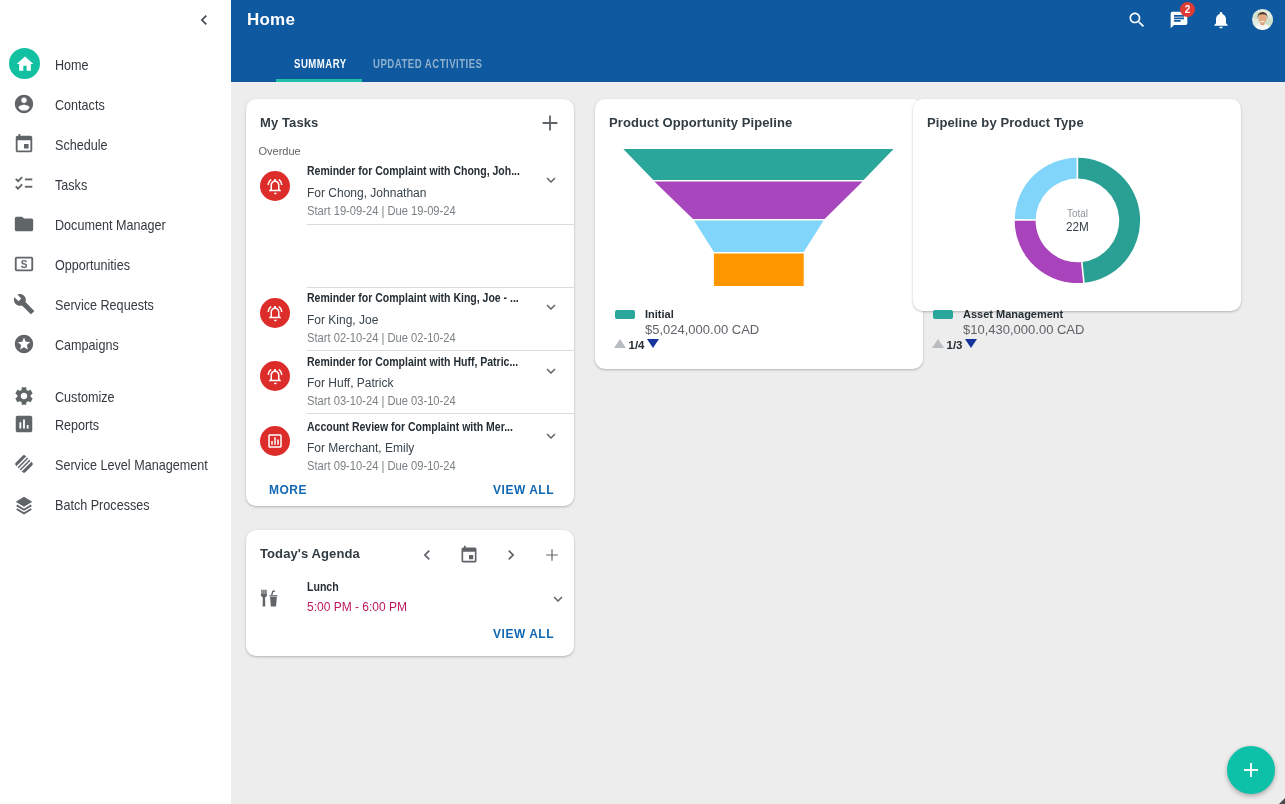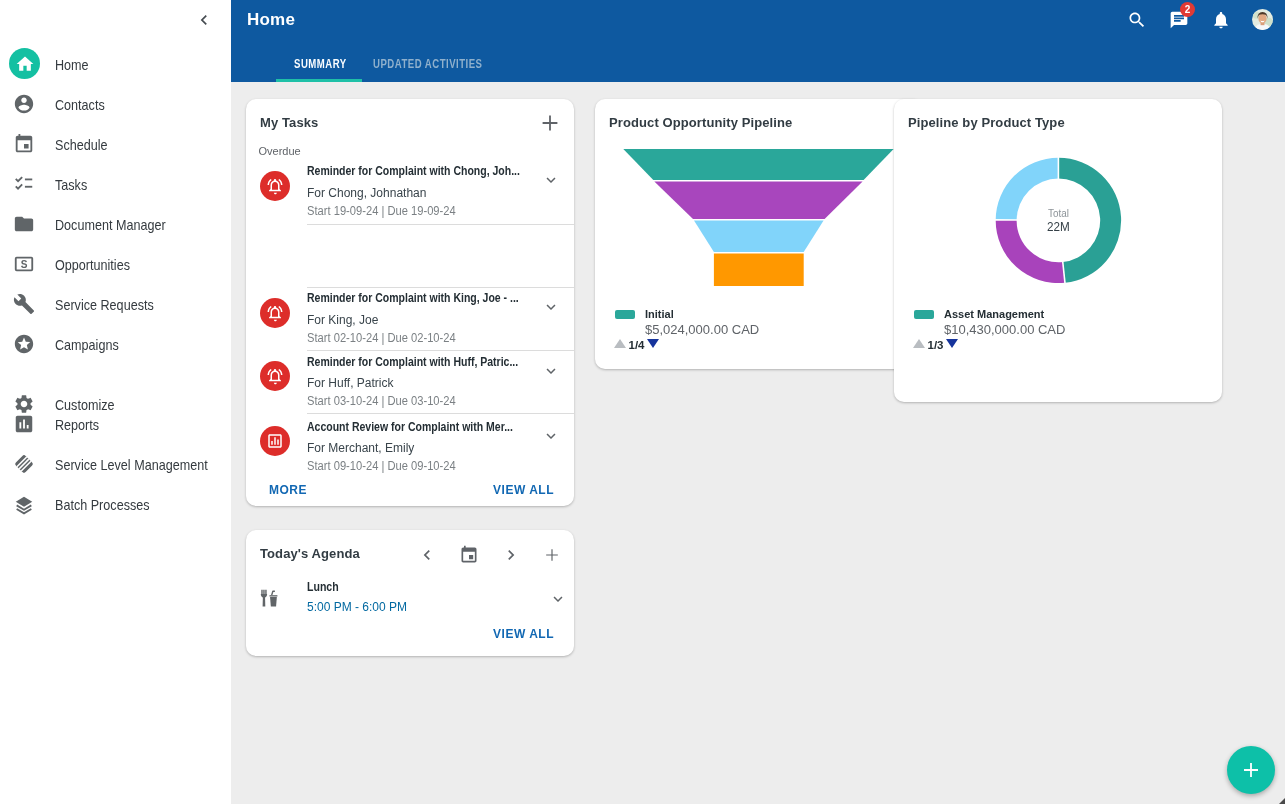--- a/index.html
+++ b/index.html
@@ -24,21 +24,21 @@
 .tab { position:absolute; bottom:11px; font-size:12px; font-weight:bold; letter-spacing:0.6px; transform:scaleX(0.8); transform-origin:0 50%; }
 #tab1 { left:63px; color:#fafdff; }
 #tab2 { left:142px; color:#8fb0cc; }
 #tabund { position:absolute; left:45px; bottom:0; width:86px; height:3px; background:#1fc0a7; }
 #badge { position:absolute; left:949px; top:2px; width:15px; height:15px; border-radius:50%; background:#e03a34; color:#fff; font-size:10px; font-weight:bold; text-align:center; line-height:15px; }
 
 
 .card { position:absolute; background:#ffffff; border-radius:10px; box-shadow:0 1px 3px rgba(0,0,0,0.16), 0 1px 2px rgba(0,0,0,0.1); }
 #card-tasks   { left:246px; top:99px;  width:328px; height:407px; }
 #card-funnel  { left:595px; top:99px;  width:328px; height:270px; }
-#card-donut   { left:894px; top:99px;  width:328px; height:303px; }
+#card-donut   { left:913px; top:99px;  width:328px; height:212px; }
 #card-agenda  { left:246px; top:530px; width:328px; height:126px; }
 .ctitle { position:absolute; left:14px; top:16px; font-size:13px; font-weight:bold; color:#323c43; letter-spacing:0.1px; }
 
 
 .overdue { position:absolute; left:12.5px; top:45.5px; font-size:11px; color:#5f6368; }
 .trow { position:absolute; left:0; width:328px; height:64px; }
 .tcirc { position:absolute; left:14px; top:50%; margin-top:-15px; width:30px; height:30px; border-radius:50%; background:#dd2d2a; }
 .tcirc svg { position:absolute; left:6px; top:6px; }
 .t1 { position:absolute; left:61px; top:10.5px; width:250px; font-size:12px; font-weight:bold; color:#242e34; white-space:nowrap; transform:scaleX(0.875); transform-origin:0 50%; }
 .t2 { position:absolute; left:61px; top:32px; font-size:12px; color:#39444b; white-space:nowrap; }
@@ -155,21 +155,21 @@
         <path fill="#606568" d="M22.7 19l-9.1-9.1c.9-2.3.4-5-1.5-6.9-2-2-5-2.4-7.4-1.3L9 6 6 9 1.6 4.7C.4 7.1.9 10.1 2.9 12.1c1.9 1.9 4.6 2.4 6.9 1.5l9.1 9.1c.4.4 1 .4 1.4 0l2.3-2.3c.5-.4.5-1.1.1-1.4z"></path>
       </svg>
       <div class="nlabel">Service Requests</div>
     </div>
   <div class="navitem" style="top:324px">
       <svg class="nicon" viewBox="0 0 24 24">
         <path fill="#606568" d="M11.99 2C6.47 2 2 6.48 2 12s4.47 10 9.99 10C17.52 22 22 17.52 22 12S17.52 2 11.99 2zm4.24 16L12 15.45 7.77 18l1.12-4.81-3.73-3.23 4.92-.42L12 5l1.92 4.53 4.92.42-3.73 3.23L16.23 18z"></path>
       </svg>
       <div class="nlabel">Campaigns</div>
     </div>
-  <div class="navitem" style="top:384px">
+  <div class="navitem" style="top:376px">
       <svg class="nicon" viewBox="0 0 24 24">
         <path fill="#606568" d="M19.14 12.94c.04-.3.06-.61.06-.94 0-.32-.02-.64-.07-.94l2.03-1.58c.18-.14.23-.41.12-.61l-1.92-3.32c-.12-.22-.37-.29-.59-.22l-2.39.96c-.5-.38-1.03-.7-1.62-.94l-.36-2.54c-.04-.24-.24-.41-.48-.41h-3.84c-.24 0-.43.17-.47.41l-.36 2.54c-.59.24-1.13.57-1.62.94l-2.39-.96c-.22-.08-.47 0-.59.22L2.74 8.87c-.12.21-.08.47.12.61l2.03 1.58c-.05.3-.09.63-.09.94s.02.64.07.94l-2.03 1.58c-.18.14-.23.41-.12.61l1.92 3.32c.12.22.37.29.59.22l2.39-.96c.5.38 1.03.7 1.62.94l.36 2.54c.05.24.24.41.48.41h3.84c.24 0 .44-.17.47-.41l.36-2.54c.59-.24 1.13-.56 1.62-.94l2.39.96c.22.08.47 0 .59-.22l1.92-3.32c.12-.22.07-.47-.12-.61l-2.01-1.58zM12 15.6c-1.98 0-3.6-1.62-3.6-3.6s1.62-3.6 3.6-3.6 3.6 1.62 3.6 3.6-1.62 3.6-3.6 3.6z"></path>
       </svg>
       <div class="nlabel">Customize</div>
     </div>
   <div class="navitem" style="top:404px">
       <svg class="nicon" viewBox="0 0 24 24">
         <path fill="#606568" d="M19 3H5c-1.1 0-2 .9-2 2v14c0 1.1.9 2 2 2h14c1.1 0 2-.9 2-2V5c0-1.1-.9-2-2-2zM9 17H7v-7h2v7zm4 0h-2V7h2v10zm4 0h-2v-4h2v4z"></path>
       </svg>
       <div class="nlabel">Reports</div>
@@ -314,21 +314,21 @@
         <path d="M1.6 1h1.8v5.5H1.6z"></path>
         <path d="M4.1 1h1.8v5.5H4.1z"></path>
         <path d="M6.6 1h1.8v5.5H6.6z"></path>
         <path d="M1 6.2h8c0 2.3-1.1 3.9-2.6 4.4l.3 11.4H3.3l.3-11.4C2.1 10.1 1 8.5 1 6.2z"></path>
         <path d="M13.9 7.5l1.5-4.9c.12-.36.45-.6.83-.6h2.57v1.7h-1.93l-1.17 3.8z"></path>
         <path d="M12 7.8h10v1.7H12z"></path>
         <path d="M12.7 10.1h8.6l-1.0 11.9h-6.6z"></path>
       </g>
     </svg>
   <div class="abs" style="left:61px; top:50px; font-size:12px; font-weight:bold; color:#242e34; transform:scaleX(0.88); transform-origin:0 50%;">Lunch</div>
-  <div class="abs" style="left:61px; top:70px; font-size:12px; color:#0369a1;">5:00 PM - 6:00 PM</div>
+  <div class="abs" style="left:61px; top:70px; font-size:12px; color:#be185d;">5:00 PM - 6:00 PM</div>
   <svg class="abs" style="left:303px; top:60px; width:18px; height:18px;" viewBox="0 0 24 24">
       <path fill="#5f6368" d="M16.59 8.59 12 13.17 7.41 8.59 6 10l6 6 6-6z"></path>
     </svg>
   <div class="abs blink" style="right:20px; top:96.5px;">VIEW ALL</div>
 </div>
 
 <div id="fab">
   <svg style="position:absolute; left:12px; top:12px;" width="24" height="24" viewBox="0 0 24 24">
       <path fill="#fff" d="M19 12.9h-6.1V19h-1.8v-6.1H5v-1.8h6.1V5h1.8v6.1H19z"></path>
     </svg>

